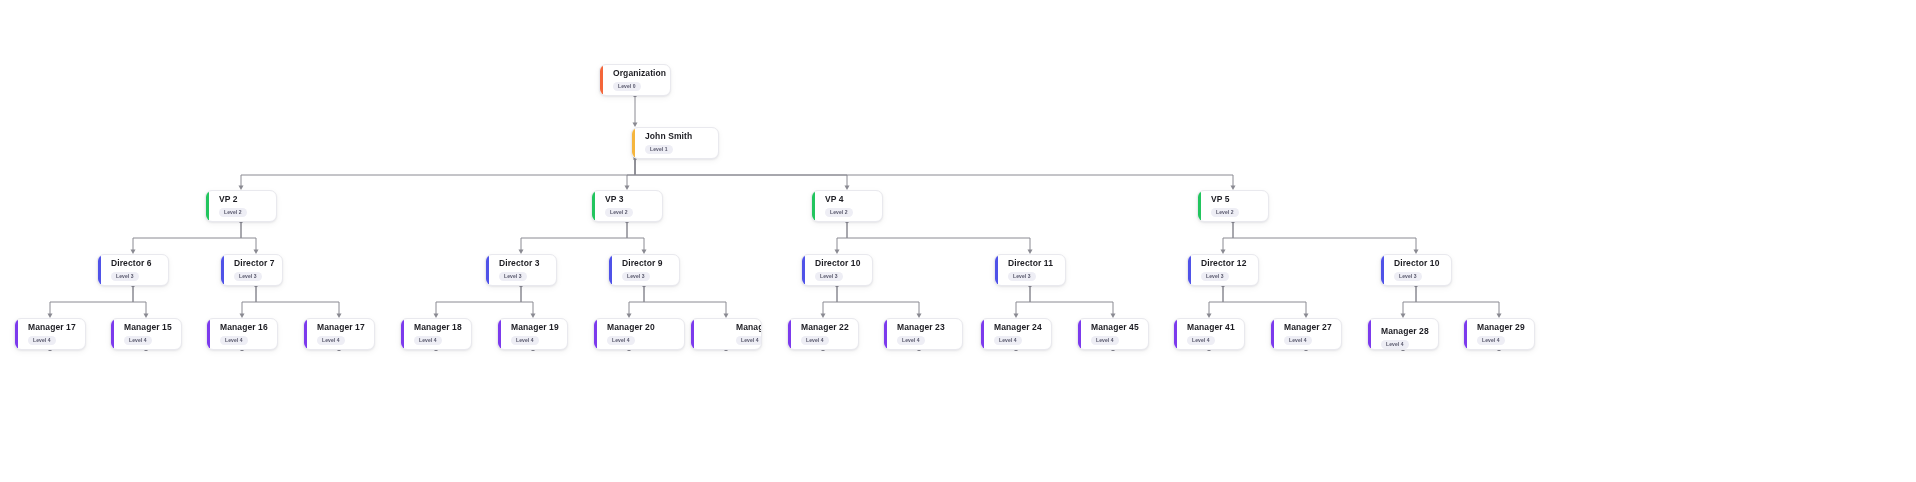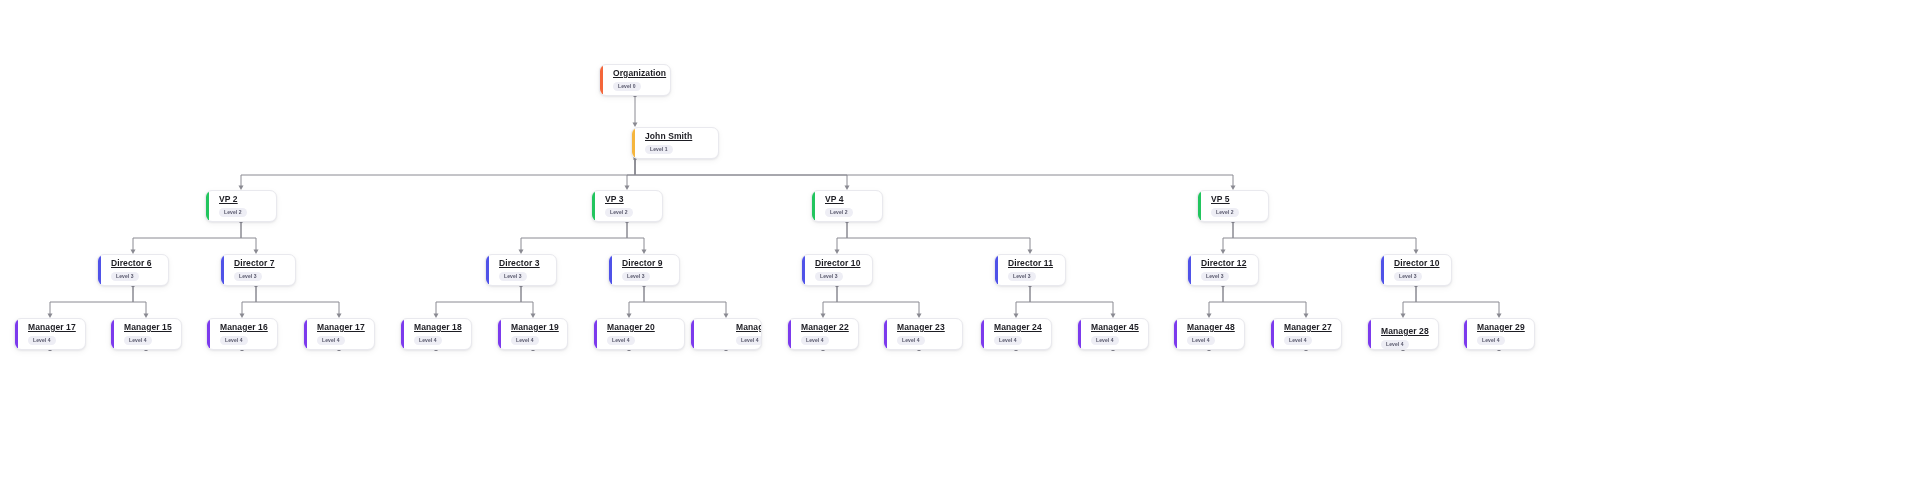--- a/index.html
+++ b/index.html
@@ -69,21 +69,20 @@
     align-items: flex-start;
   }
 
   .node .node-title {
     font-size: 8.5px;
     font-weight: bold;
     color: #1d1d23;
     line-height: 1.05;
     letter-spacing: 0.1px;
     white-space: nowrap;
-    text-decoration: underline;
   }
 
   .node .node-badge {
     display: inline-block;
     font-size: 5px;
     font-weight: bold;
     color: #56566a;
     background: #eeeef5;
     border-radius: 6px;
     padding: 2px 5px 2px 5px;
@@ -243,21 +242,21 @@
           <div class="node-badge">Level 2</div>
         </div>
       </div>
       <div class="node" style="left: 97px; top: 254px; width: 72px; height: 32px; justify-content: center;">
         <div class="accent" style="background: rgb(79, 82, 232);"></div>
         <div class="node-body">
           <div class="node-title">Director 6</div>
           <div class="node-badge">Level 3</div>
         </div>
       </div>
-      <div class="node" style="left: 220px; top: 254px; width: 76px; height: 32px;">
+      <div class="node" style="left: 220px; top: 254px; width: 63px; height: 32px;">
         <div class="accent" style="background: rgb(79, 82, 232);"></div>
         <div class="node-body">
           <div class="node-title">Director 7</div>
           <div class="node-badge">Level 3</div>
         </div>
       </div>
       <div class="node" style="left: 485px; top: 254px; width: 72px; height: 32px;">
         <div class="accent" style="background: rgb(79, 82, 232);"></div>
         <div class="node-body">
           <div class="node-title">Director 3</div>
@@ -379,21 +378,21 @@
       <div class="node" style="left: 1077px; top: 318px; width: 72px; height: 32px;">
         <div class="accent" style="background: rgb(124, 58, 237);"></div>
         <div class="node-body">
           <div class="node-title">Manager 45</div>
           <div class="node-badge">Level 4</div>
         </div>
       </div>
       <div class="node" style="left: 1173px; top: 318px; width: 72px; height: 32px;">
         <div class="accent" style="background: rgb(124, 58, 237);"></div>
         <div class="node-body">
-          <div class="node-title">Manager 48</div>
+          <div class="node-title">Manager 41</div>
           <div class="node-badge">Level 4</div>
         </div>
       </div>
       <div class="node" style="left: 1270px; top: 318px; width: 72px; height: 32px;">
         <div class="accent" style="background: rgb(124, 58, 237);"></div>
         <div class="node-body">
           <div class="node-title">Manager 27</div>
           <div class="node-badge">Level 4</div>
         </div>
       </div>

